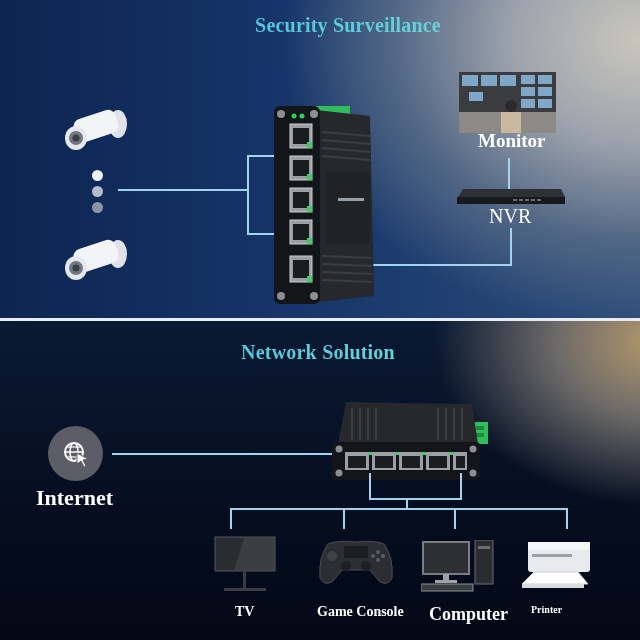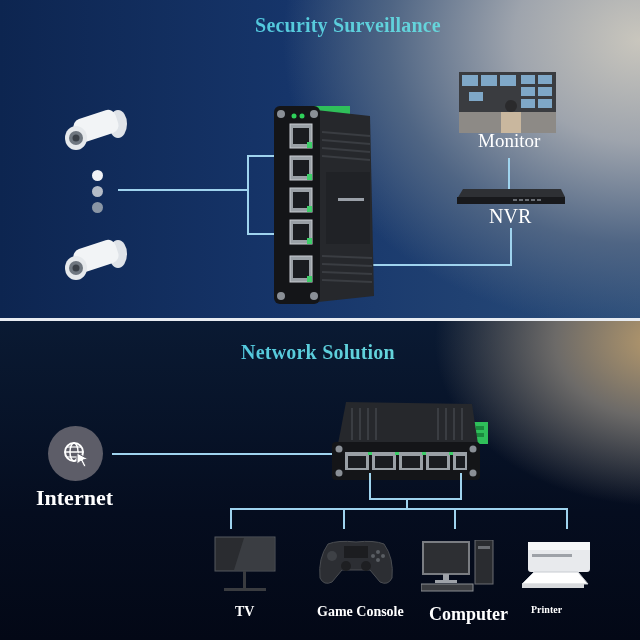--- a/index.html
+++ b/index.html
@@ -118,21 +118,21 @@
           <rect x="62" y="15" width="14" height="9"></rect>
         <rect x="79" y="15" width="14" height="9"></rect>
           <rect x="10" y="20" width="14" height="9"></rect>
         <rect x="62" y="27" width="14" height="9"></rect>
           <rect x="79" y="27" width="14" height="9"></rect>
       </g>
       <rect x="0" y="40" width="97" height="21" fill="#8d8a86"></rect>
       <circle cx="52" cy="34" r="6" fill="#2a2a2c"></circle>
       <rect x="42" y="40" width="20" height="21" fill="#c9b79e"></rect>
     </svg>
-    <div class="label" style="left:478px;top:130px;font-size:19px;font-weight:normal;">Monitor</div>
+    <div class="label" style="left:478px;top:130px;font-size:19px;font-weight:bold;">Monitor</div>
 
     <svg style="position:absolute;left:457px;top:189px;width:108px;height:16px;" viewBox="0 0 108 16">
       <polygon points="6,0 104,0 108,8 0,10" fill="#2e3034"></polygon>
       <rect x="0" y="8" width="108" height="7" fill="#18191c"></rect>
       <g fill="#6a6e74">
           <rect x="56" y="10" width="4" height="2"></rect>
           <rect x="62" y="10" width="4" height="2"></rect>
           <rect x="68" y="10" width="4" height="2"></rect>
           <rect x="74" y="10" width="4" height="2"></rect>
           <rect x="80" y="10" width="4" height="2"></rect>

